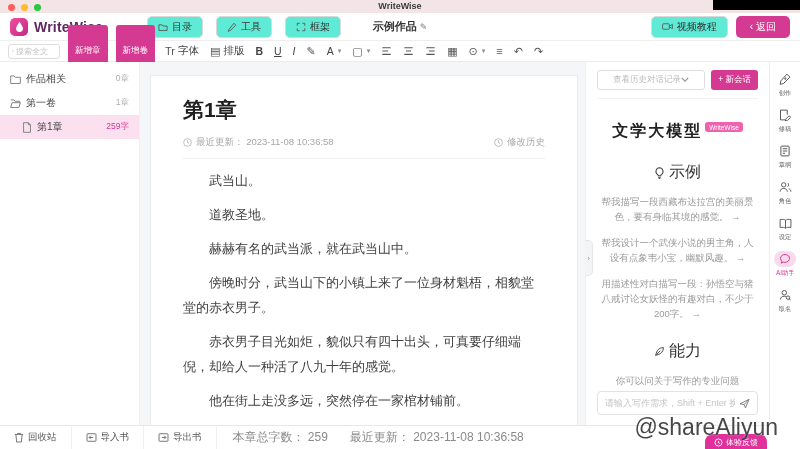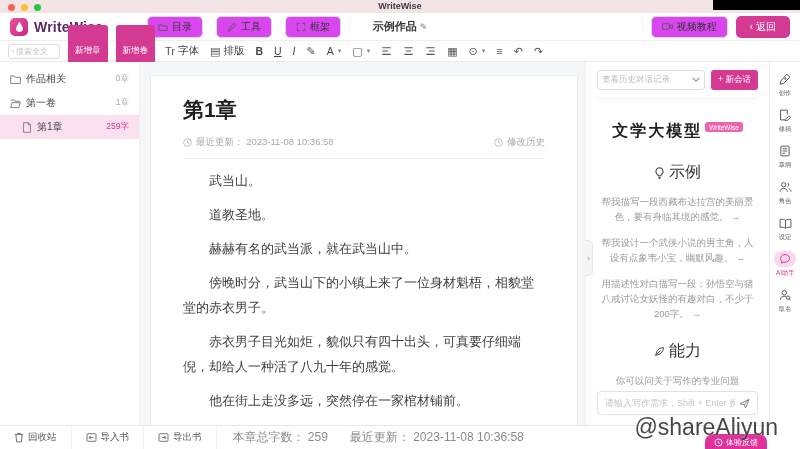--- a/index.html
+++ b/index.html
@@ -12,21 +12,21 @@
   .traffic { position:absolute; top:4px; left:8px; display:flex; gap:6px; }
   .traffic span { width:7px; height:7px; border-radius:50%; display:block; }
   .t-close { background:#ff5f57; } .t-min { background:#febc2e; } .t-zoom { background:#28c840; }
   .tb-title { position:absolute; top:1px; left:0; right:0; text-align:center; font-size:9px; font-weight:bold; color:#3c3c3c; }
   .notch { position:absolute; top:0; right:0; width:87px; height:10px; background:#000; }
 
   
   .header { position:absolute; top:13px; left:0; width:800px; height:28px; background:#fff; border-bottom:1px solid #eee; display:flex; align-items:center; padding:0 10px; }
   .logo { width:18px; height:18px; border-radius:5px; background:linear-gradient(135deg,#ee4f9e,#c42a86); display:flex; align-items:center; justify-content:center; flex:0 0 auto; }
   .brand { font-size:14px; font-weight:bold; color:#5c2960; margin-left:6px; letter-spacing:.2px; }
-  .hbtn { display:inline-flex; align-items:center; gap:4px; border:1px solid #d9d9d9; border-radius:5px; background:#d946ef; padding:3px 10px; font-size:10px; color:#333; cursor:pointer; }
+  .hbtn { display:inline-flex; align-items:center; gap:4px; border:1px solid #d9d9d9; border-radius:5px; background:#5eead4; padding:3px 10px; font-size:10px; color:#333; cursor:pointer; }
   .hbtn svg { flex:0 0 auto; }
   .nav-group { display:flex; gap:13px; margin-left:44px; }
   .doc-title { position:absolute; left:0; right:0; text-align:center; font-size:11px; color:#333; pointer-events:none;font-weight:bold; }
   .doc-title .pencil { font-size:9px; color:#777; margin-left:3px; }
   .header-right { margin-left:auto; display:flex; gap:8px; align-items:center; }
   .btn-back { display:inline-flex; align-items:center; gap:3px; background:#d53a92; color:#fff; border:none; border-radius:5px; padding:4px 14px; font-size:10px; cursor:pointer; }
 
   
   .toolbar { position:absolute; top:41px; left:0; width:800px; height:21px; background:#fff; border-bottom:1px solid #ebebeb; display:flex; align-items:center; padding:0 8px; }
   .search { width:52px; height:15px; border:1px solid #ddd; border-radius:3px; display:flex; align-items:center; padding:0 3px; gap:2px; background:#fff; }
@@ -58,21 +58,21 @@
   .ch-meta .m { display:inline-flex; align-items:center; gap:4px; }
   .ch-body { margin-top:6px; }
   .ch-body p { font-size:13px; color:#3f3f3f; line-height:25px; text-indent:2em; margin-top:9px; }
 
   
   .handle { position:absolute; left:585px; top:240px; width:8px; height:36px; background:#f4f4f4; border:1px solid #e6e6e6; border-left:none; border-radius:0 5px 5px 0; display:flex; align-items:center; justify-content:center; font-size:8px; color:#999; cursor:pointer; z-index:3; }
 
   
   .panel { width:184px; border-left:1px solid #efefef; background:#fff; position:relative; padding:8px 11px 40px; }
   .panel-top { display:flex; gap:6px; align-items:center; padding-bottom:8px; border-bottom:1px solid #f1f1f1; }
-  .hist { flex:1; height:20px; border:1px solid #ddd; border-radius:3px; display:flex; align-items:center; padding:0 4px; font-size:8.5px; color:#bbb; cursor:pointer; }
+  .hist { flex:1; height:20px; border:1px solid #ddd; border-radius:3px; display:flex; align-items:center; padding:0 15px; font-size:8.5px; color:#bbb; cursor:pointer; }
   .hist .dd { margin-left:auto; color:#999; }
   .btn-session { background:#d53a92; color:#fff; border:none; border-radius:3px; font-size:8.5px; padding:4px 7px; white-space:nowrap; cursor:pointer; }
   .model-row { text-align:center; margin-top:22px; }
   .model-title { font-family:"Liberation Serif","DejaVu Serif",serif; font-size:16px; font-weight:bold; color:#222; letter-spacing:2px; }
   .model-badge { display:inline-block; background:#ef62ad; color:#fff; font-size:6.5px; padding:1.5px 4px; border-radius:3px; vertical-align:super; margin-left:3px; }
   .sec-head { display:flex; align-items:center; justify-content:center; gap:4px; font-size:16px; color:#333; margin-top:20px; }
   .example { font-size:9.5px; color:#9b9b9b; line-height:15px; text-align:center; margin-top:11px; cursor:pointer; }
   .ability { font-size:9.5px; color:#9b9b9b; text-align:center; margin-top:13px; }
   .ai-input { position:absolute; left:11px; right:11px; bottom:10px; height:24px; border:1px solid #e2e2e2; border-radius:4px; display:flex; align-items:center; padding:0 7px; gap:4px; background:#fff; }
   .ai-input input { flex:1; border:none; outline:none; font-size:9px; color:#444; background:transparent; }

